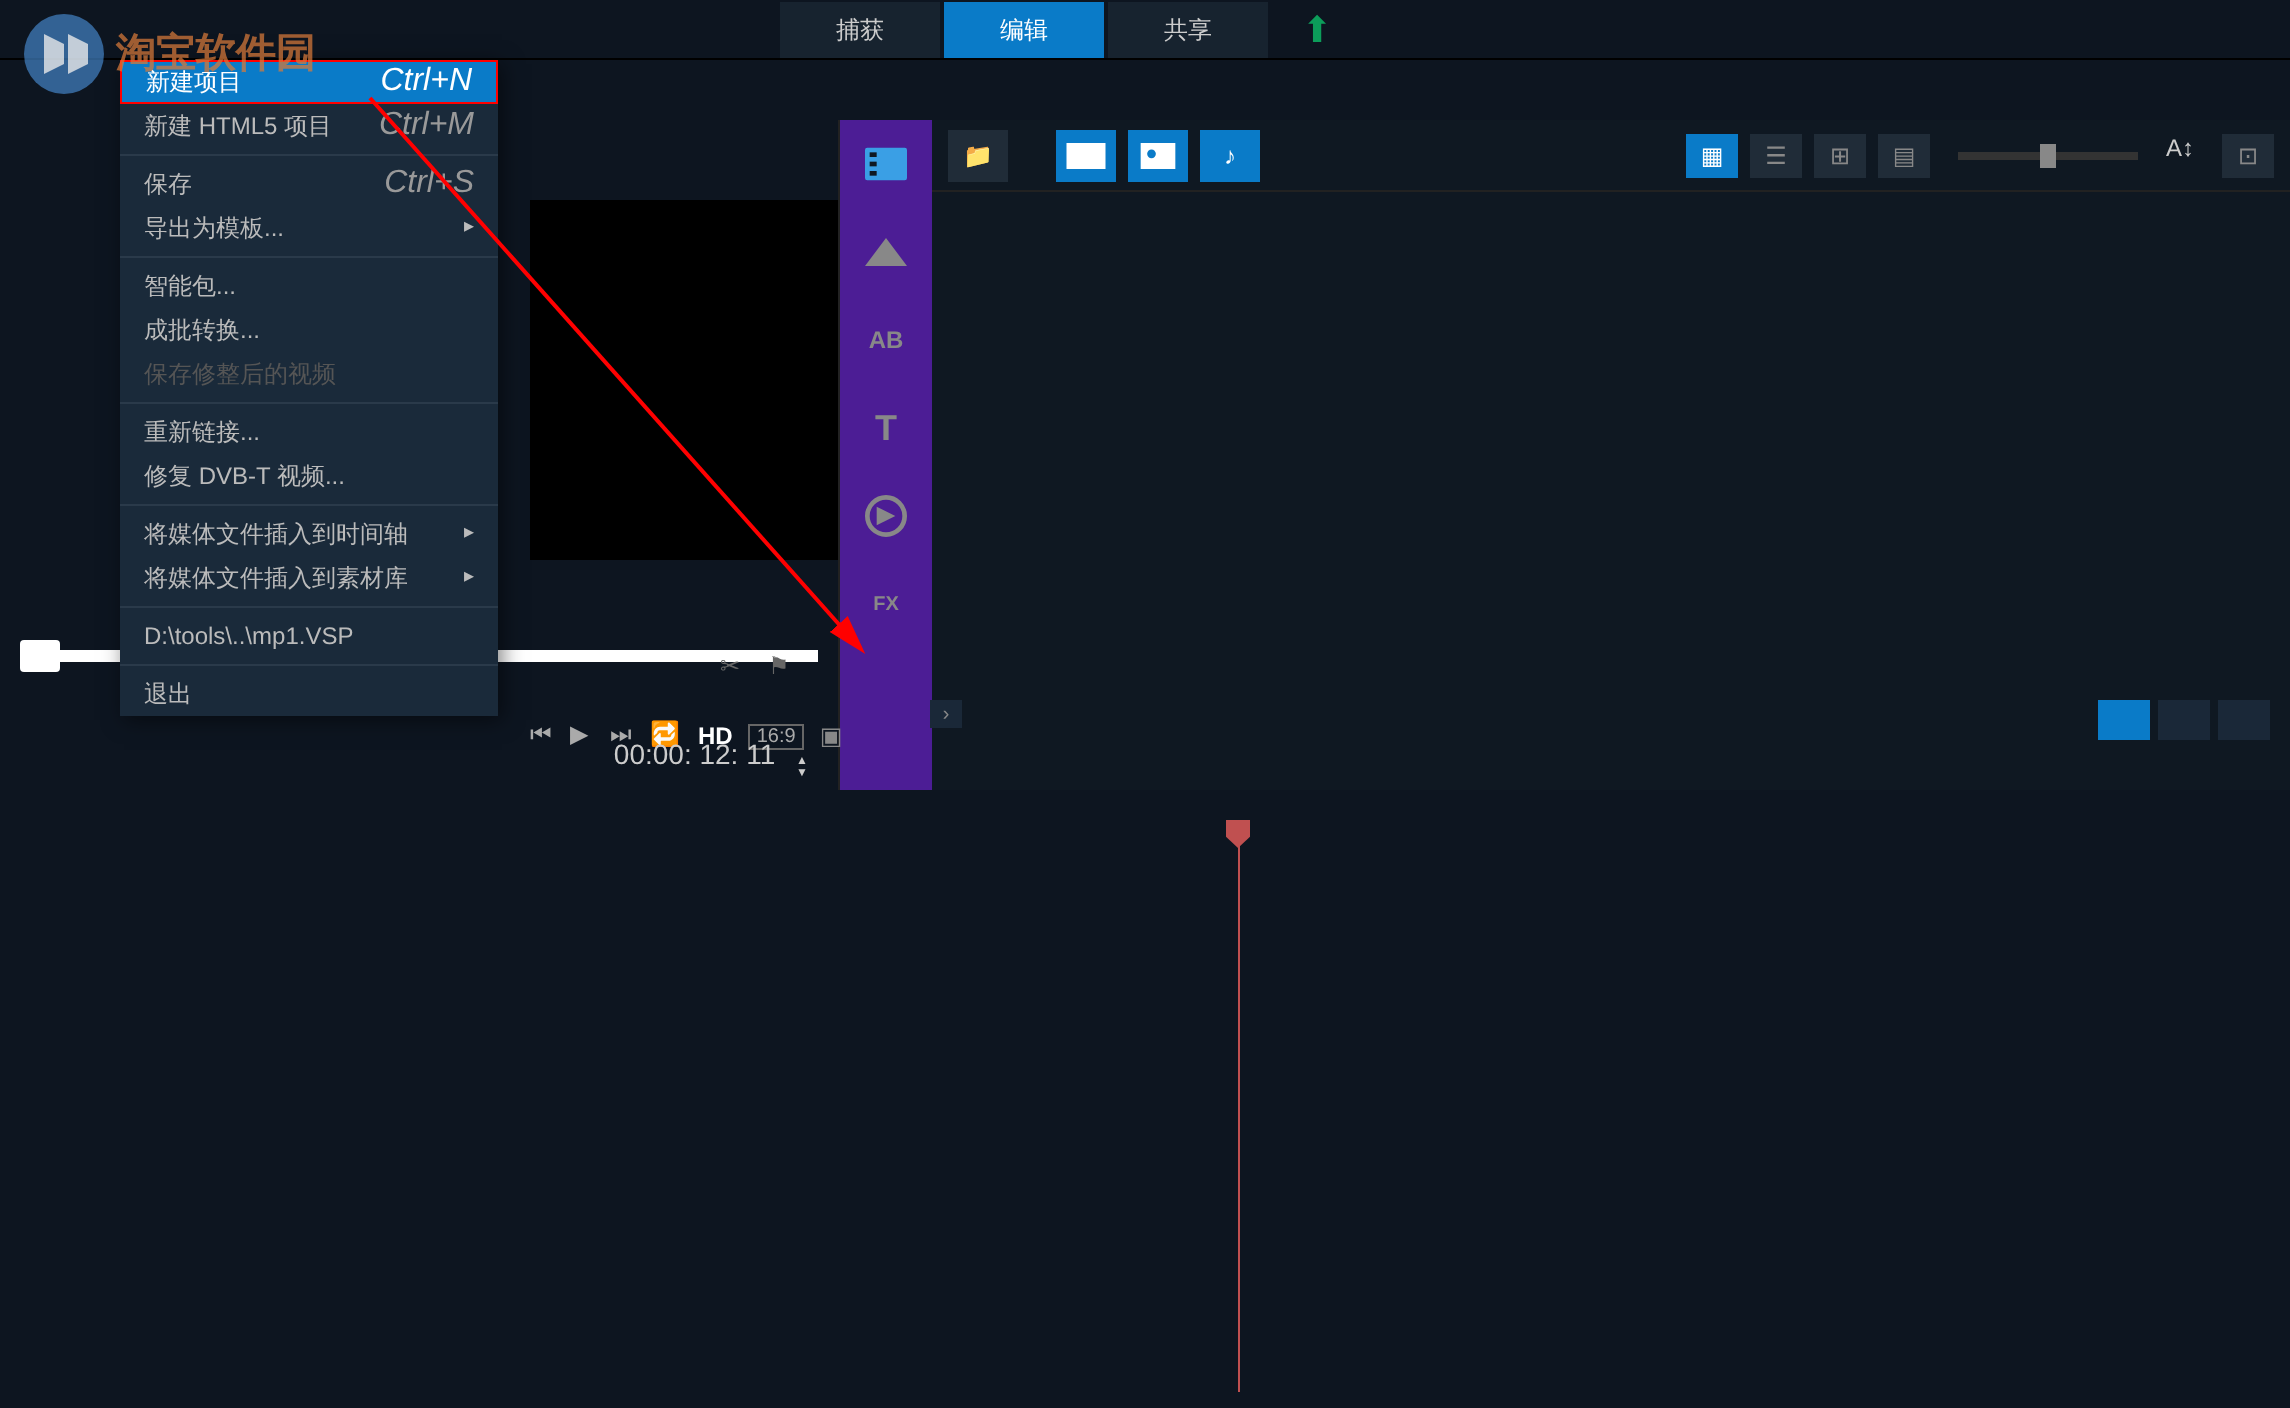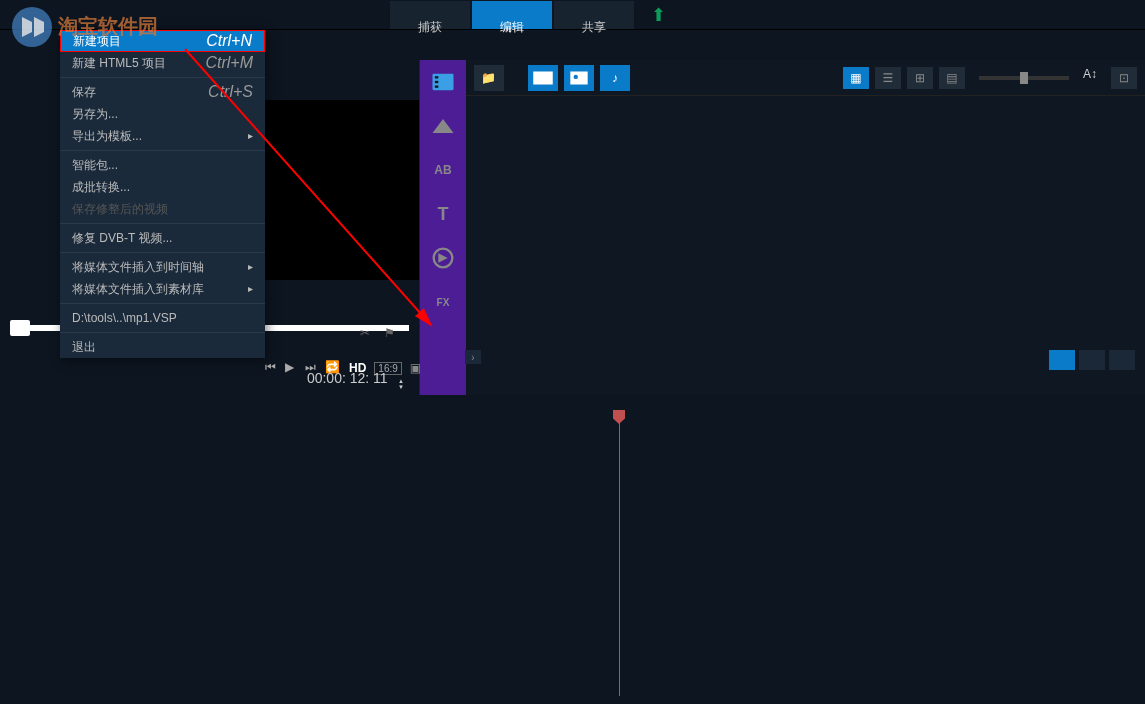--- a/index.html
+++ b/index.html
@@ -5,25 +5,25 @@
     * { margin: 0; padding: 0; box-sizing: border-box; font-family: "Microsoft YaHei", sans-serif; }
     body { background: #0d1520; color: #bbb; width: 1145px; height: 704px; overflow: hidden; position: relative; font-size: 12px; }
     
     .menubar { height: 30px; background: #0d1520; display: flex; align-items: center; padding: 0 8px; border-bottom: 1px solid #000; }
     .logo { width: 28px; height: 28px; background: radial-gradient(circle, #5599dd 30%, #1a5599 70%); border-radius: 50%; margin-right: 10px; display: flex; align-items: center; justify-content: center; }
     .menu-item { padding: 0 12px; color: #bbb; cursor: pointer; height: 30px; line-height: 30px; }
     .win-controls { margin-left: auto; display: flex; gap: 18px; font-size: 16px; }
     .win-btn { cursor: pointer; color: #bbb; }
     
     .tabs-row { height: 30px; background: #0d1520; display: flex; align-items: center; padding-left: 390px; border-bottom: 1px solid #000; position: absolute; top: 0; width: 100%; z-index: 50; }
-    .top-tab { padding: 12px 28px; height: 28px; line-height: 28px; cursor: pointer; background: #17232f; margin-right: 2px; color: #ccc; }
+    .top-tab { padding: 0 28px; height: 28px; line-height: 28px; cursor: pointer; background: #17232f; margin-right: 2px; color: #ccc; }
     .top-tab.active { background: #0a7bc8; color: #fff; text-align: center; }
     .share-icon { margin-left: 15px; color: #0c9d5a; font-size: 18px; }
     
-    .dropdown { position: absolute; left: 60px; top: 30px; width: 205px; background: #1a2a3a; z-index: 200; box-shadow: 2px 2px 10px rgba(0,0,0,0.5); }
+    .dropdown { position: absolute; left: 60px; top: 30px; width: 189px; background: #1a2a3a; z-index: 200; box-shadow: 2px 2px 10px rgba(0,0,0,0.5); }
     .dropdown-item { height: 22px; line-height: 22px; padding: 0 12px; cursor: pointer; display: flex; justify-content: space-between; align-items: center; }
     .dropdown-item.highlighted { background: #0a7bc8; color: #fff; border: 1px solid #ff0000; }
     .dropdown-item.disabled { color: #555; }
     .dropdown-sep { height: 1px; background: #2a3a4a; margin: 3px 0; }
     .dd-arrow::after { content: "▸"; font-size: 10px; }
     .shortcut { color: #999; font-size: 16px; font-style: italic; }
     .dropdown-item.highlighted .shortcut { color: #fff; }
     
     .main-area { display: flex; height: 335px; margin-top: 30px; position: relative; }
     .left-panel { width: 420px; background: #0d1520; position: relative; border-right: 1px solid #222; }
@@ -106,37 +106,37 @@
   </div>
   <div class="dropdown-item">
     <span>新建 HTML5 项目</span>
     <span class="shortcut">Ctrl+M</span>
   </div>
   <div class="dropdown-sep"></div>
   <div class="dropdown-item">
     <span>保存</span>
     <span class="shortcut">Ctrl+S</span>
   </div>
-  <div class="dropdown-item">
-    <span>另存为...</span>
-  </div>
   <div class="dropdown-item dd-arrow">
     <span>导出为模板...</span>
   </div>
   <div class="dropdown-sep"></div>
   <div class="dropdown-item">
     <span>智能包...</span>
   </div>
   <div class="dropdown-item">
     <span>成批转换...</span>
   </div>
   <div class="dropdown-item disabled">
     <span>保存修整后的视频</span>
   </div>
   <div class="dropdown-sep"></div>
+  <div class="dropdown-item">
+    <span>重新链接...</span>
+  </div>
   <div class="dropdown-item">
     <span>修复 DVB-T 视频...</span>
   </div>
   <div class="dropdown-sep"></div>
   <div class="dropdown-item dd-arrow">
     <span>将媒体文件插入到时间轴</span>
   </div>
   <div class="dropdown-item dd-arrow">
     <span>将媒体文件插入到素材库</span>
   </div>

